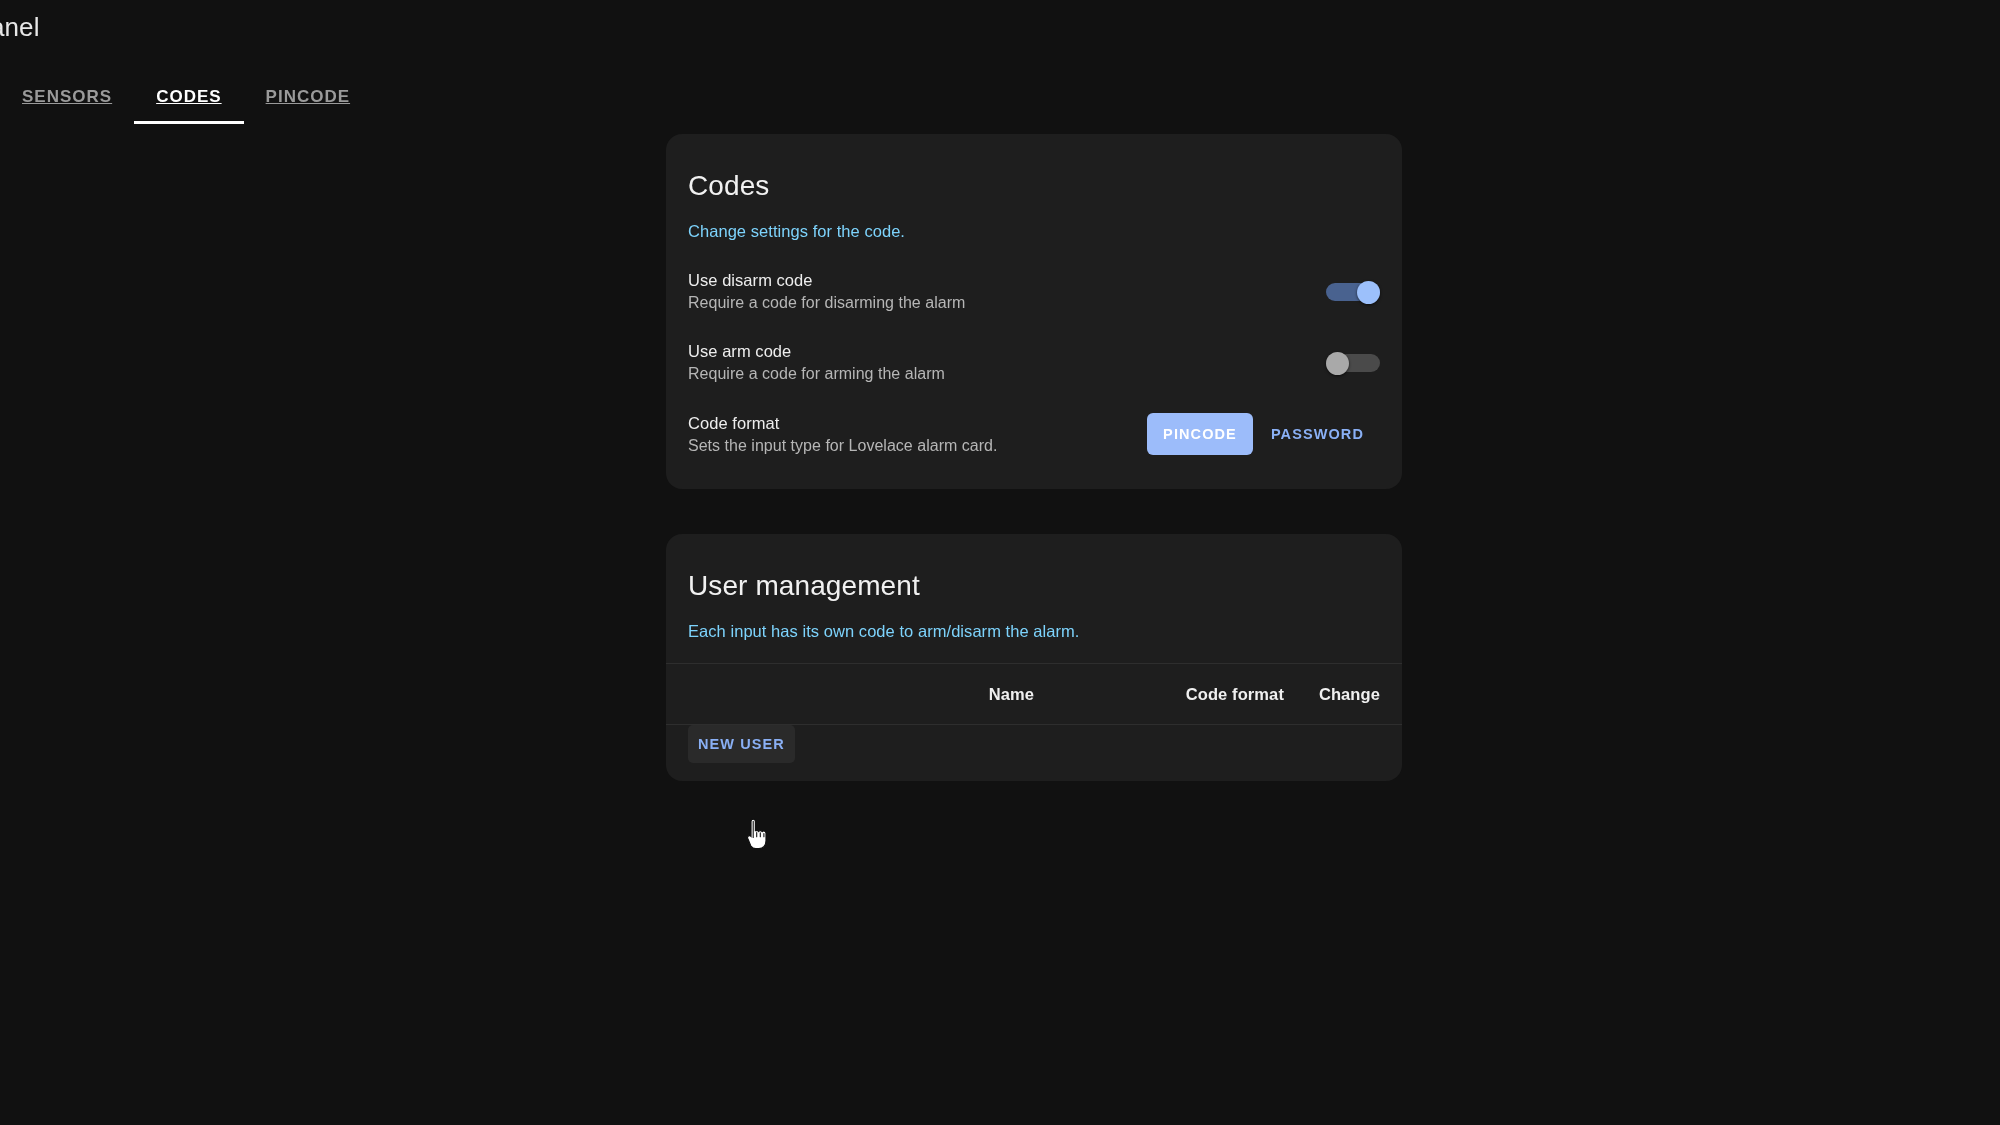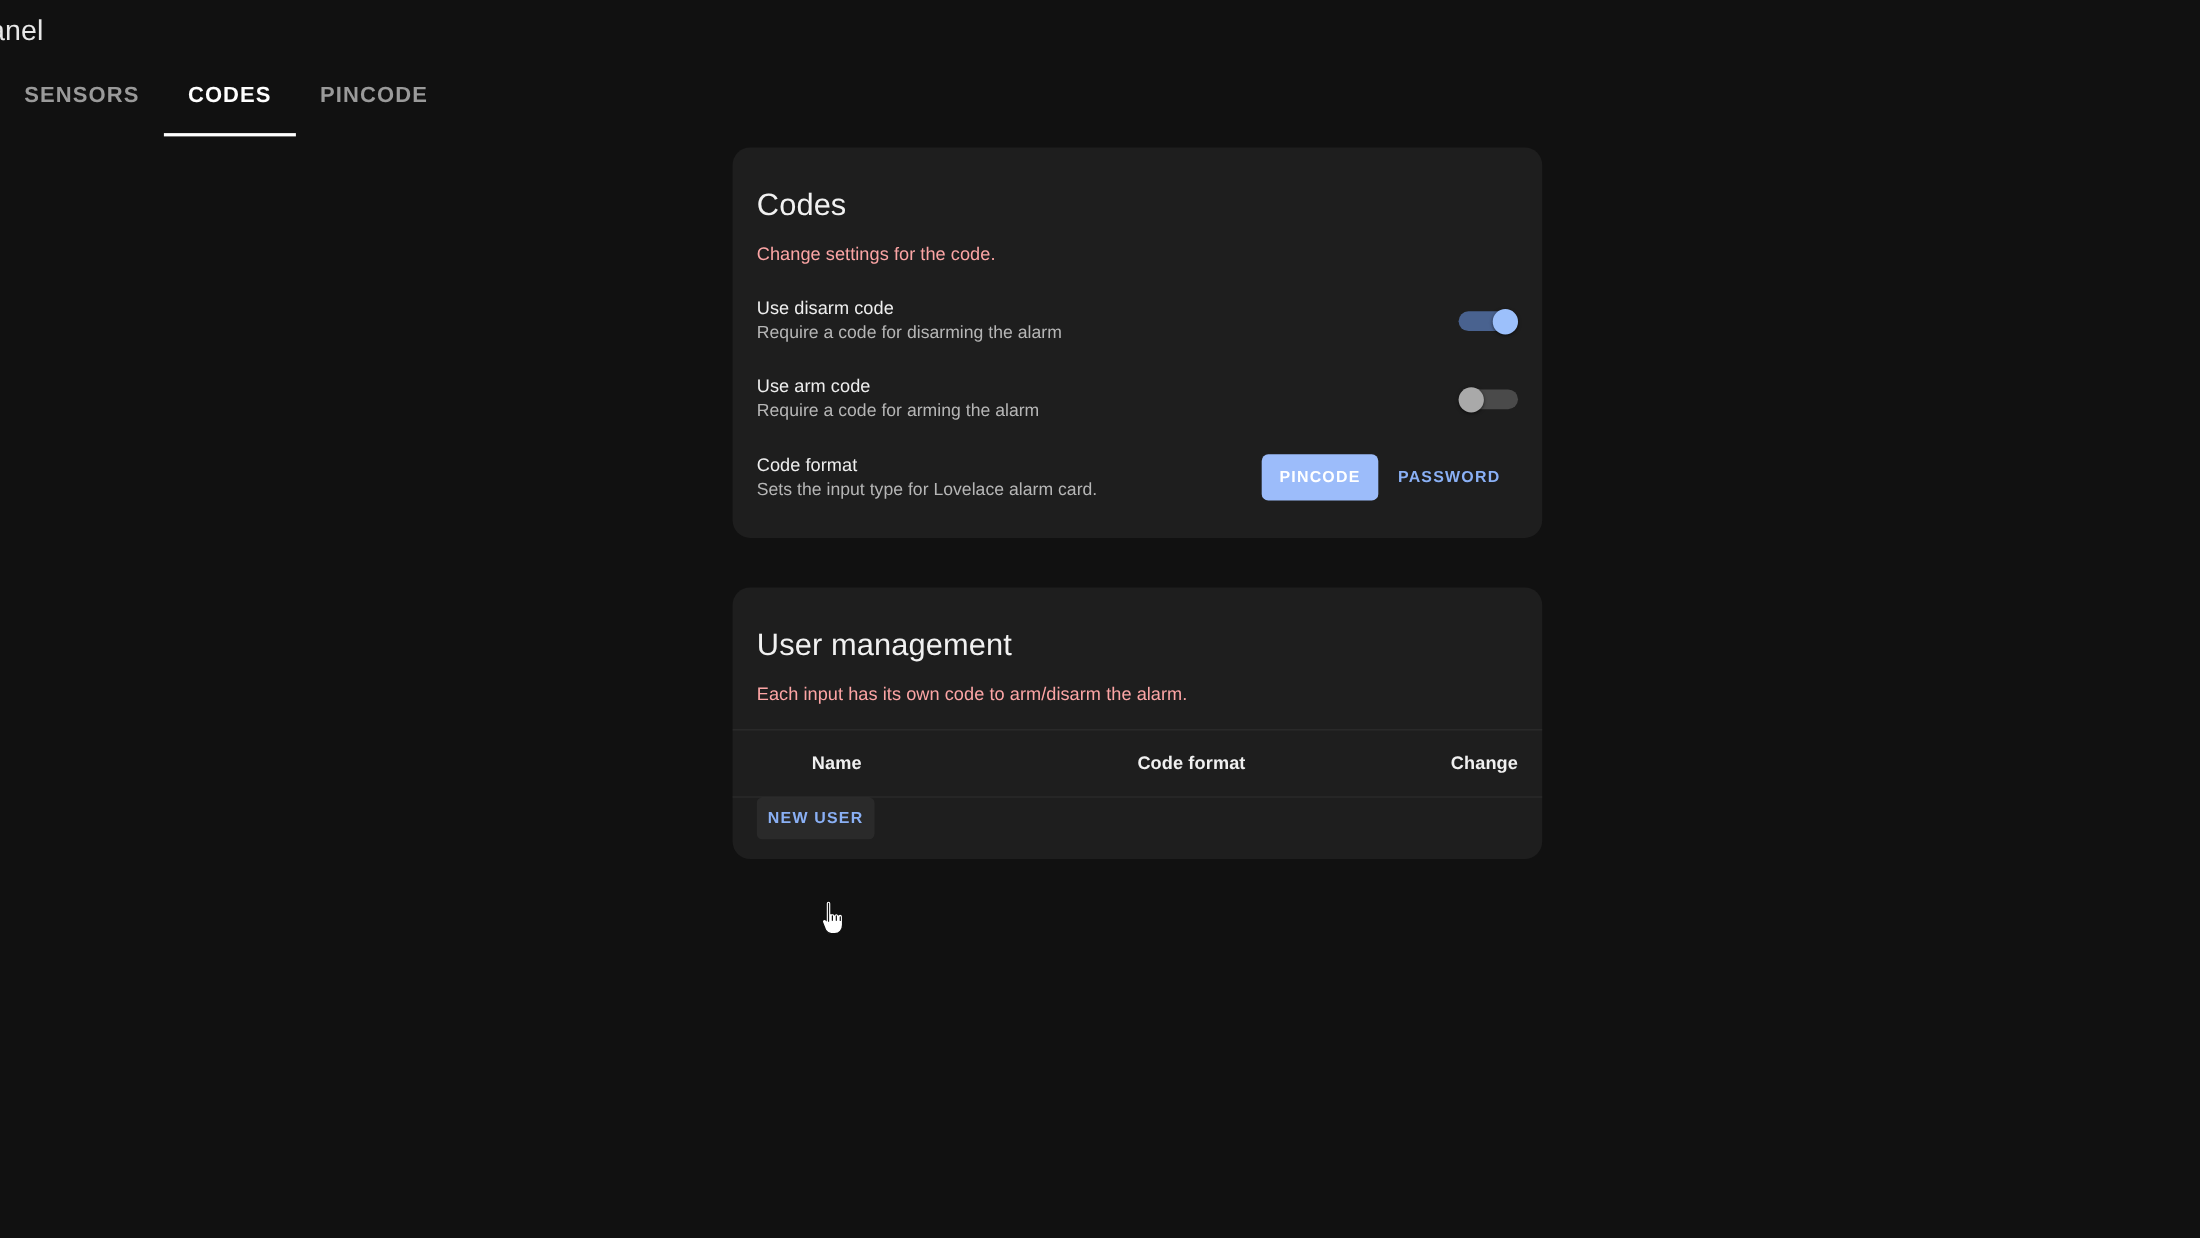--- a/index.html
+++ b/index.html
@@ -36,29 +36,30 @@
     top: 76px;
     height: 42px;
     display: flex;
     align-items: flex-start;
   }
 
   .tab {
     position: relative;
     height: 42px;
     display: flex;
-    align-items: flex-start;
+    align-items: center;
     justify-content: center;
     padding: 0 22px;
-    font-size: 20px;
+    font-size: 17px;
     font-weight: bold;
     letter-spacing: 1.0px;
     color: #9a9a9a;
     cursor: pointer;
     user-select: none;
+    text-decoration: underline;
   }
   .tab.active { color: #ffffff; }
   .tab.active::after {
     content: "";
     position: absolute;
     left: 0; right: 0;
     bottom: -6px;
     height: 3px;
     background: #ffffff;
   }
@@ -79,21 +80,21 @@
   .card-title {
     font-size: 28px;
     font-weight: normal;
     color: #f1f1f1;
     padding: 36px 22px 0 22px;
     letter-spacing: 0.1px;
   }
 
   .card-sub {
     font-size: 16.5px;
-    color: #fca5a5;
+    color: #7dd3fc;
     padding: 20px 22px 0 22px;
     letter-spacing: 0.05px;
   }
 
   
   .settings-block { padding: 22px 22px 26px 22px; }
 
   .setting-row {
     display: flex;
     align-items: center;
@@ -169,21 +170,21 @@
     border: none;
     cursor: pointer;
     font-family: "Liberation Sans", sans-serif;
   }
   .seg-btn.selected {
     background: #9cbcfa;
     color: #ffffff;
   }
 
   
-  .table { width: 100%; }
+  .table { width: 100%; text-align: right; }
 
   .table-head {
     display: flex;
     align-items: center;
     height: 62px;
     padding: 0 22px;
     border-top: 1px solid #2e2e2e;
     border-bottom: 1px solid #2e2e2e;
     margin-top: 22px;
   }

